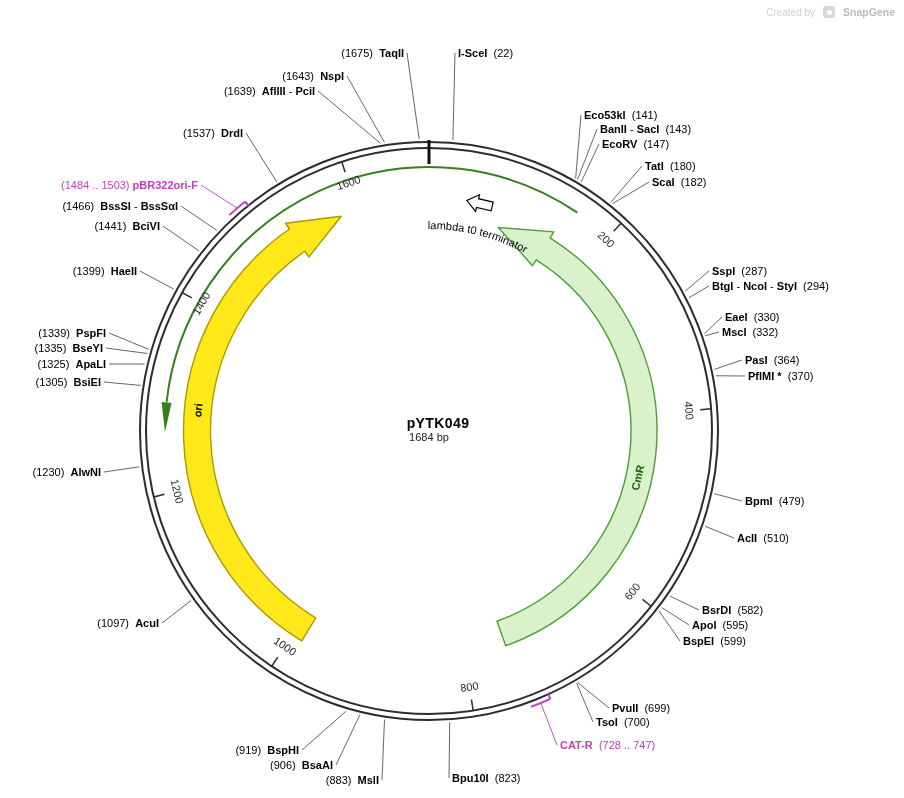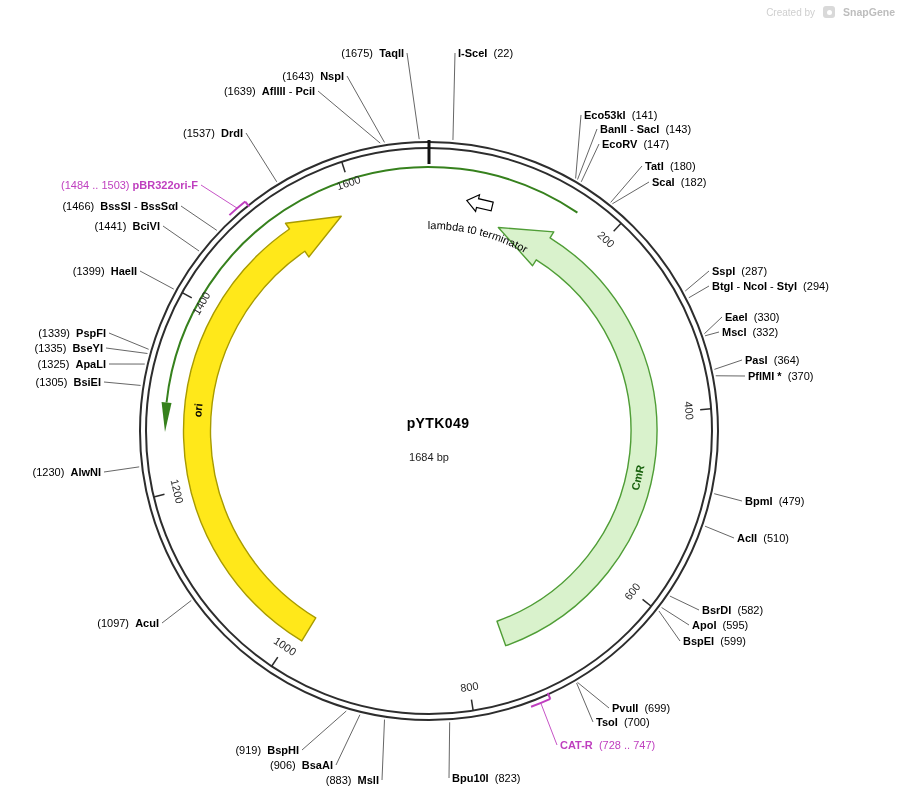--- a/index.html
+++ b/index.html
@@ -2,21 +2,21 @@
 <html><head>
 <meta charset="utf-8">
 <style>
   html,body{margin:0;padding:0;background:#ffffff;}
   .stage{position:relative;width:904px;height:798px;background:#ffffff;overflow:hidden;
          font-family:"Liberation Sans","DejaVu Sans",sans-serif;}
   svg{position:absolute;left:0;top:0;}
   svg text{font-family:"Liberation Sans","DejaVu Sans",sans-serif;}
   .center-block{position:absolute;left:429px;top:415px;transform:translateX(-50%);text-align:center;}
   .center-block .pname{font-size:14px;font-weight:bold;color:#000;letter-spacing:.4px;margin-left:18px;}
-  .center-block .psize{font-size:11px;color:#1c1c1c;margin-top:20px;}
+  .center-block .psize{font-size:11px;color:#1c1c1c;margin-top:0;}
   .wm{position:absolute;top:6px;right:9px;display:flex;align-items:center;gap:8px;
       font-size:10px;color:#cfcfcf;}
   .wm .logo{width:12px;height:12px;border-radius:3px;background:#d9d9d9;display:inline-flex;
             align-items:center;justify-content:center;}
   .wm .logo .pea{width:5px;height:5px;border-radius:50%;background:#ffffff;display:block;}
   .wm .brand{color:#bdbdbd;font-weight:bold;font-size:10.5px;text-align:right;}
 </style>
 </head>
 <body>
 

